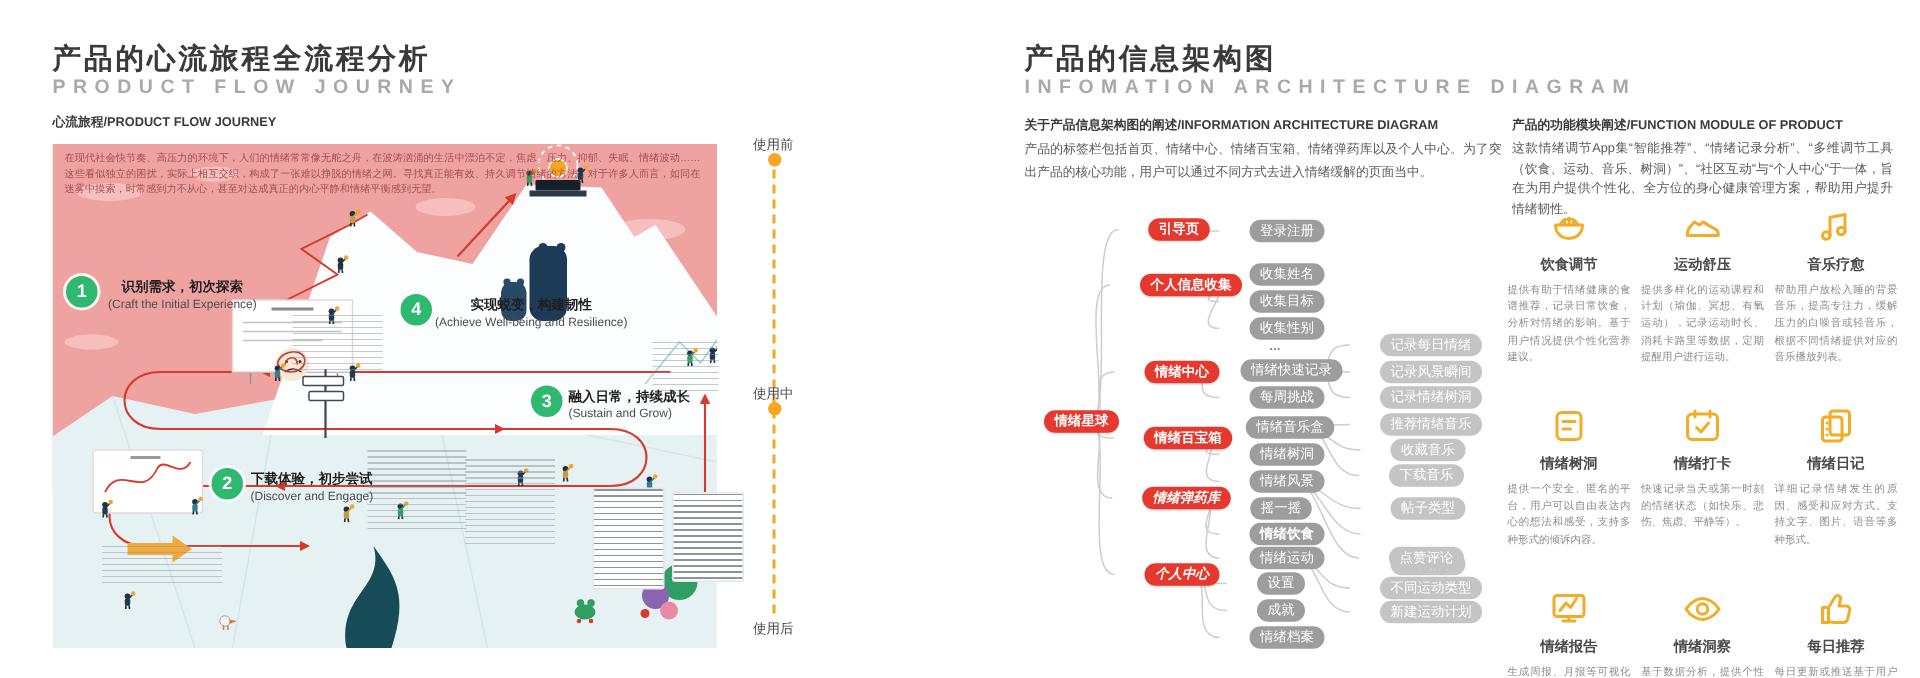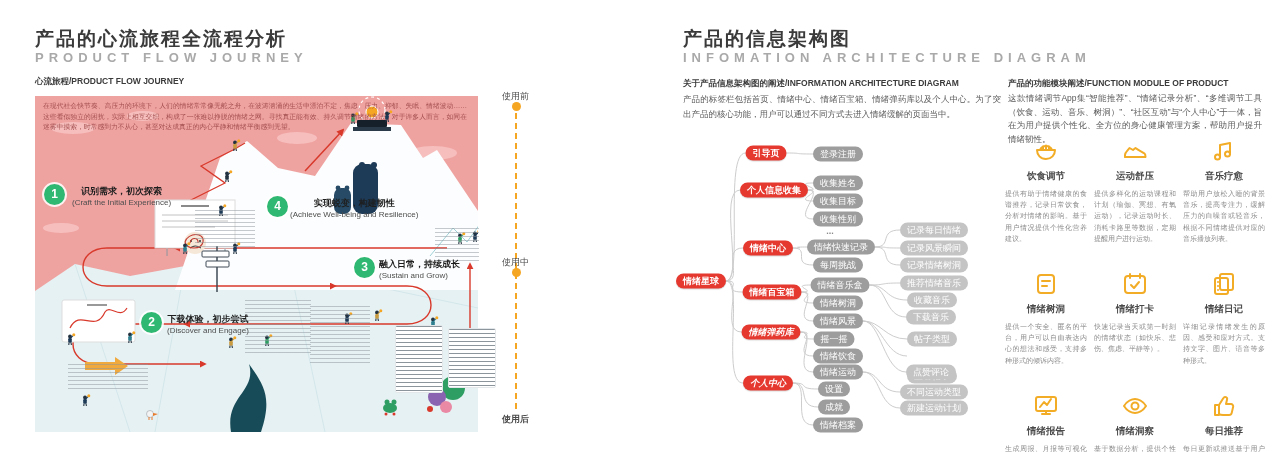--- a/index.html
+++ b/index.html
@@ -17,21 +17,21 @@
   .stage-en{font-size:8px;color:#4d4d4d;white-space:nowrap;}
   .fineprint{position:absolute;opacity:.5;background:repeating-linear-gradient(to bottom,#8d959c 0px,#8d959c 1px,transparent 1px,transparent 4px);}
   .fineprint.boxed{opacity:1;background-color:#fff;border:1px solid #e3e7e9;border-radius:2px;padding:4px 3px;}
   .fineprint.boxed .inner{width:100%;height:100%;opacity:.5;background:repeating-linear-gradient(to bottom,#8d959c 0px,#8d959c 1px,transparent 1px,transparent 4px);}
   
   .tl-label{font-size:9px;color:#4a4a4a;white-space:nowrap;}
   .tl-dot{width:9px;height:9px;border-radius:50%;background:#F5A623;}
   .tl-line{border-left:2px dashed #F5A623;width:0;}
   
   .mm-node{position:absolute;transform:translate(-50%,-50%);font-size:9px;line-height:1;padding:3px 7px;
-    border-radius:9px;color:#fff;white-space:nowrap;z-index:2;}
+    border-radius:9px;color:#fff;white-space:nowrap;z-index:2;margin-left:20px;}
   .mm-l1{background:#E5382F;font-weight:bold;box-shadow:0 1px 1px rgba(0,0,0,.15);}
   .mm-l2{background:#9D9D9D;}
   .mm-l3{background:#C4C4C4;}
   .mm-ellipsis{background:none;color:#8a8a8a;font-weight:bold;padding:0;}
   #mm-edges{left:0;top:0;z-index:1;pointer-events:none;}
   
   #modules-grid{left:1005px;top:133px;width:266px;display:grid;grid-template-columns:repeat(3,89px);row-gap:22px;}
   .module{width:82px;}
   .m-icon{height:32px;display:flex;align-items:flex-end;justify-content:center;}
   .m-title{text-align:center;font-size:9.5px;font-weight:bold;color:#4a4a4a;margin:5px 0 5px;}
@@ -215,21 +215,21 @@
 <div class="abs" style="left:290px;top:197px;">
   <div class="stage-zh">实现蜕变，构建韧性</div>
   <div class="stage-en">(Achieve Well-being and Resilience)</div>
 </div>
 
 <div class="abs tl-label" style="left:502px;top:90px;">使用前</div>
 <div class="abs tl-dot" style="left:512px;top:102px;"></div>
 <div class="abs tl-line" style="left:515px;top:113px;height:296px;"></div>
 <div class="abs tl-label" style="left:502px;top:256px;">使用中</div>
 <div class="abs tl-dot" style="left:512px;top:268px;"></div>
-<div class="abs tl-label" style="left:502px;top:413px;font-weight:bold;">使用后</div>
+<div class="abs tl-label" style="left:502px;top:413px;">使用后</div>
 
 <div class="abs page-title" style="left:683px;top:26px;">产品的信息架构图</div>
 <div class="abs page-sub" style="left:683px;top:50px;">INFOMATION ARCHITECTURE DIAGRAM</div>
 <div class="abs sec-label" style="left:683px;top:78px;">关于产品信息架构图的阐述/INFORMATION ARCHITECTURE DIAGRAM</div>
 <div class="abs body-text" style="left:683px;top:92px;width:318px;">产品的标签栏包括首页、情绪中心、情绪百宝箱、情绪弹药库以及个人中心。为了突出产品的核心功能，用户可以通过不同方式去进入情绪缓解的页面当中。</div>
 <div class="abs sec-label" style="left:1008px;top:78px;">产品的功能模块阐述/FUNCTION MODULE OF PRODUCT</div>
 <div class="abs body-text" style="left:1008px;top:92px;width:254px;line-height:1.6;">这款情绪调节App集“智能推荐”、“情绪记录分析”、“多维调节工具（饮食、运动、音乐、树洞）”、“社区互动”与“个人中心”于一体，旨在为用户提供个性化、全方位的身心健康管理方案，帮助用户提升情绪韧性。</div>
 
 <svg id="mm-edges" class="abs" width="1280" height="452">
     <path d="M786.5,153 C804.5,153 791,154 813,154" stroke="#cdcdcd" fill="none"></path>
@@ -285,21 +285,21 @@
     <div class="mm-node mm-l3" style="left: 934px; top: 283px;">推荐情绪音乐</div>
     <div class="mm-node mm-l3" style="left: 932px; top: 300px;">收藏音乐</div>
     <div class="mm-node mm-l3" style="left: 931px; top: 317px;">下载音乐</div>
     <div class="mm-node mm-l2" style="left: 838px; top: 303px;">情绪树洞</div>
     <div class="mm-node mm-l2" style="left: 838px; top: 321px;">情绪风景</div>
     <div class="mm-node mm-l3" style="left: 932px; top: 339px;">帖子类型</div>
     <div class="mm-node mm-l3" style="left: 932px; top: 376px;">查看帖子</div>
     <div class="mm-node mm-l3" style="left: 931px; top: 372px;">点赞评论</div>
     <div class="mm-node mm-l1" style="left: 771px; top: 332px; font-style: italic;">情绪弹药库</div>
     <div class="mm-node mm-l2" style="left: 834px; top: 339px;">摇一摇</div>
-    <div class="mm-node mm-l2" style="left: 838px; top: 356px;">情绪饮食</div>
+    <div class="mm-node mm-l2" style="left: 838px; top: 356px; font-weight: bold;">情绪饮食</div>
     <div class="mm-node mm-l2" style="left: 838px; top: 372px;">情绪运动</div>
     <div class="mm-node mm-l3" style="left: 934px; top: 392px;">不同运动类型</div>
     <div class="mm-node mm-l3" style="left: 934px; top: 408px;">新建运动计划</div>
     <div class="mm-node mm-l1" style="left: 768px; top: 383px; font-style: italic;">个人中心</div>
     <div class="mm-node mm-l2" style="left: 834px; top: 389px;">设置</div>
     <div class="mm-node mm-l2" style="left: 834px; top: 407px;">成就</div>
     <div class="mm-node mm-l2" style="left: 838px; top: 425px; text-align: right;">情绪档案</div>
   </div>
 
 <div id="modules-grid" class="abs">

